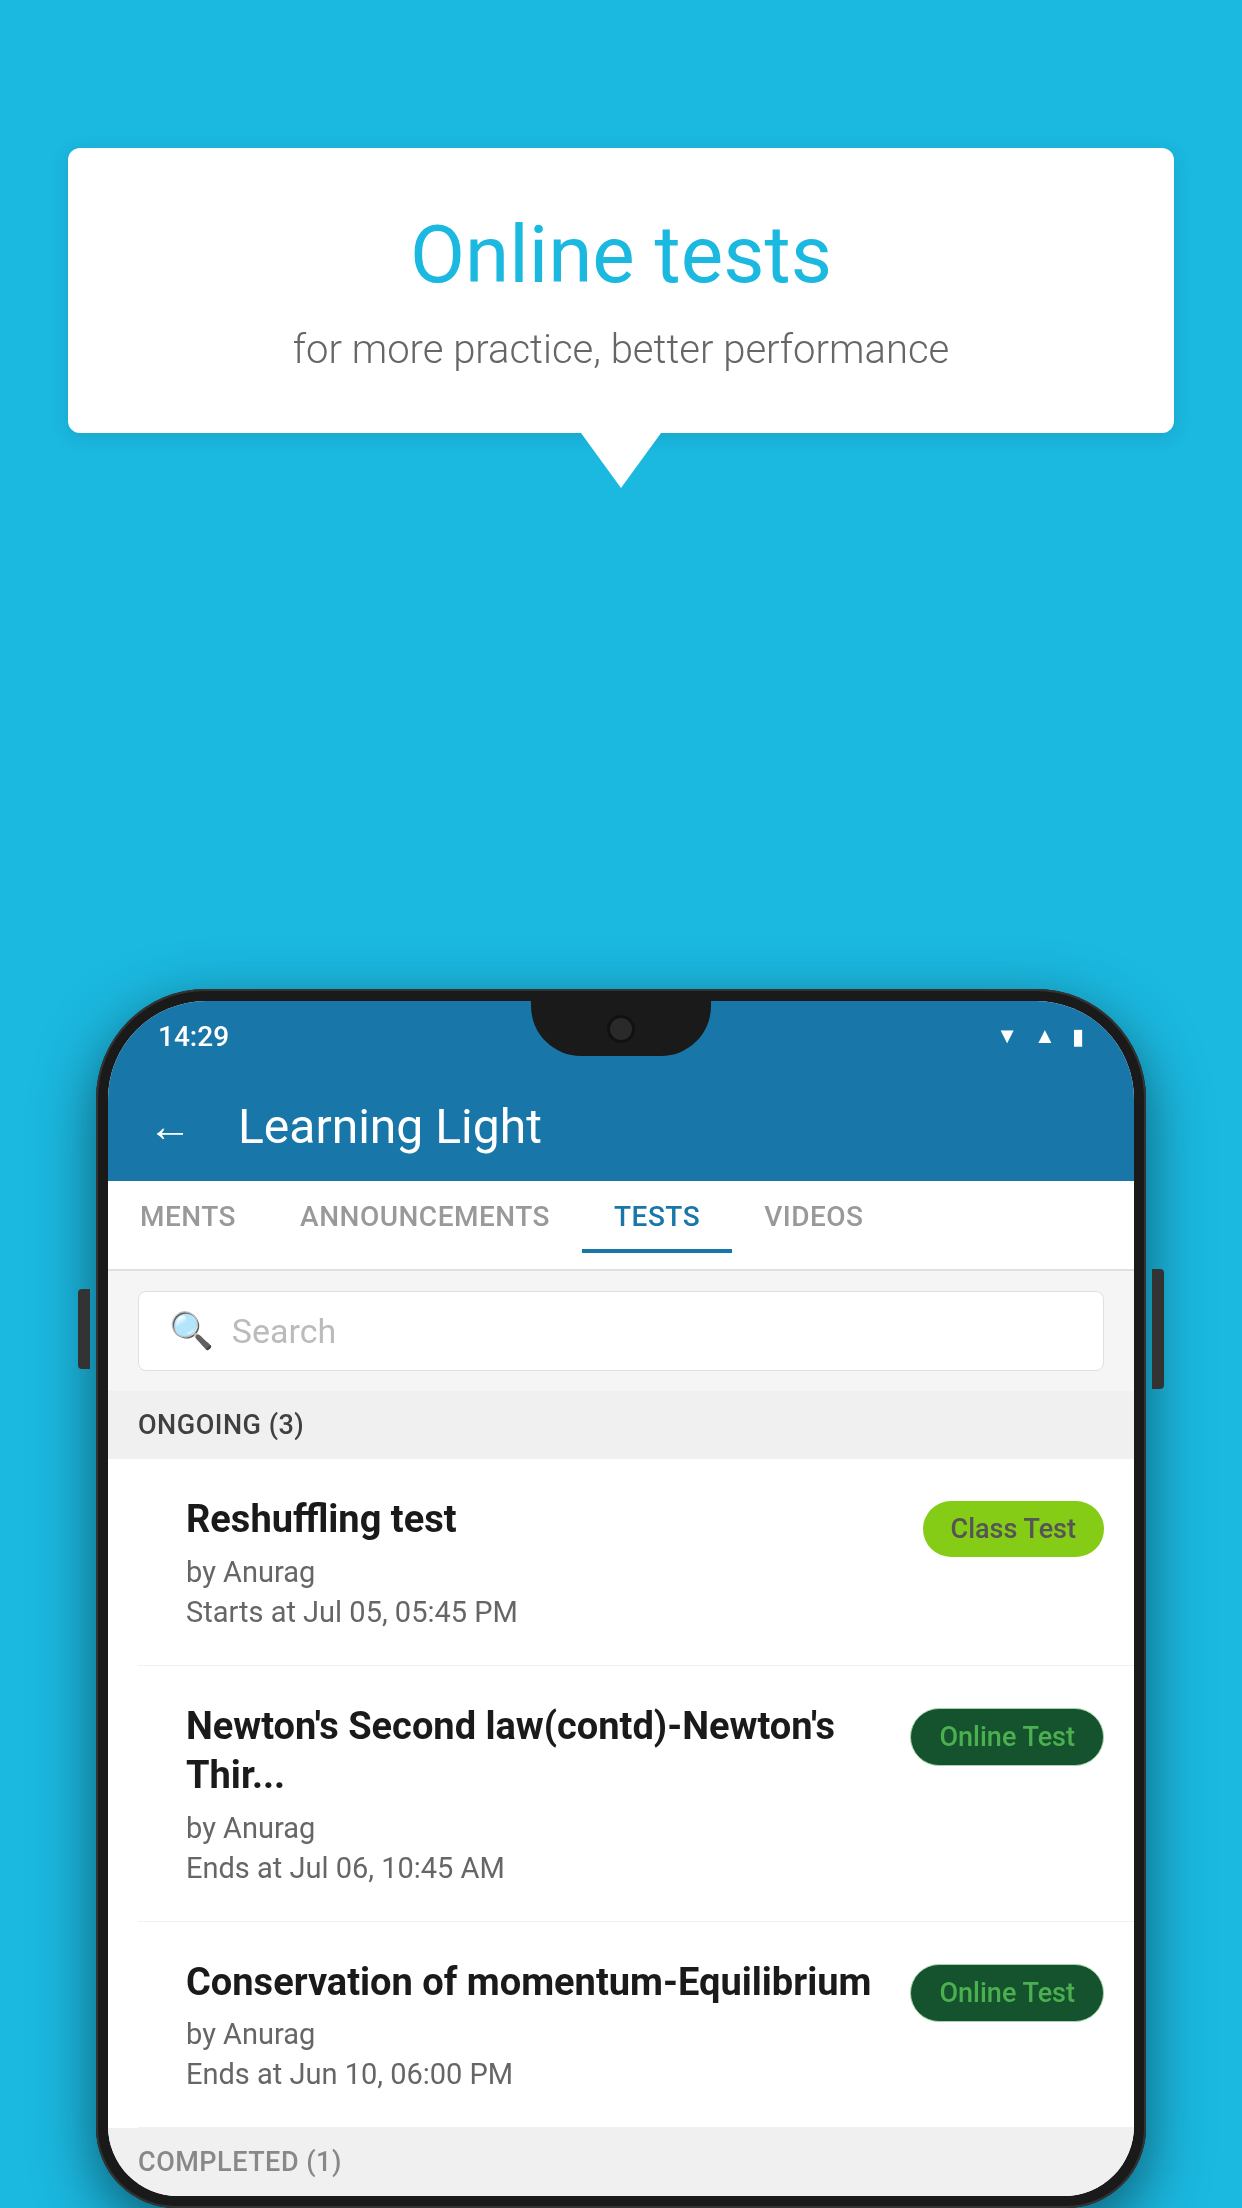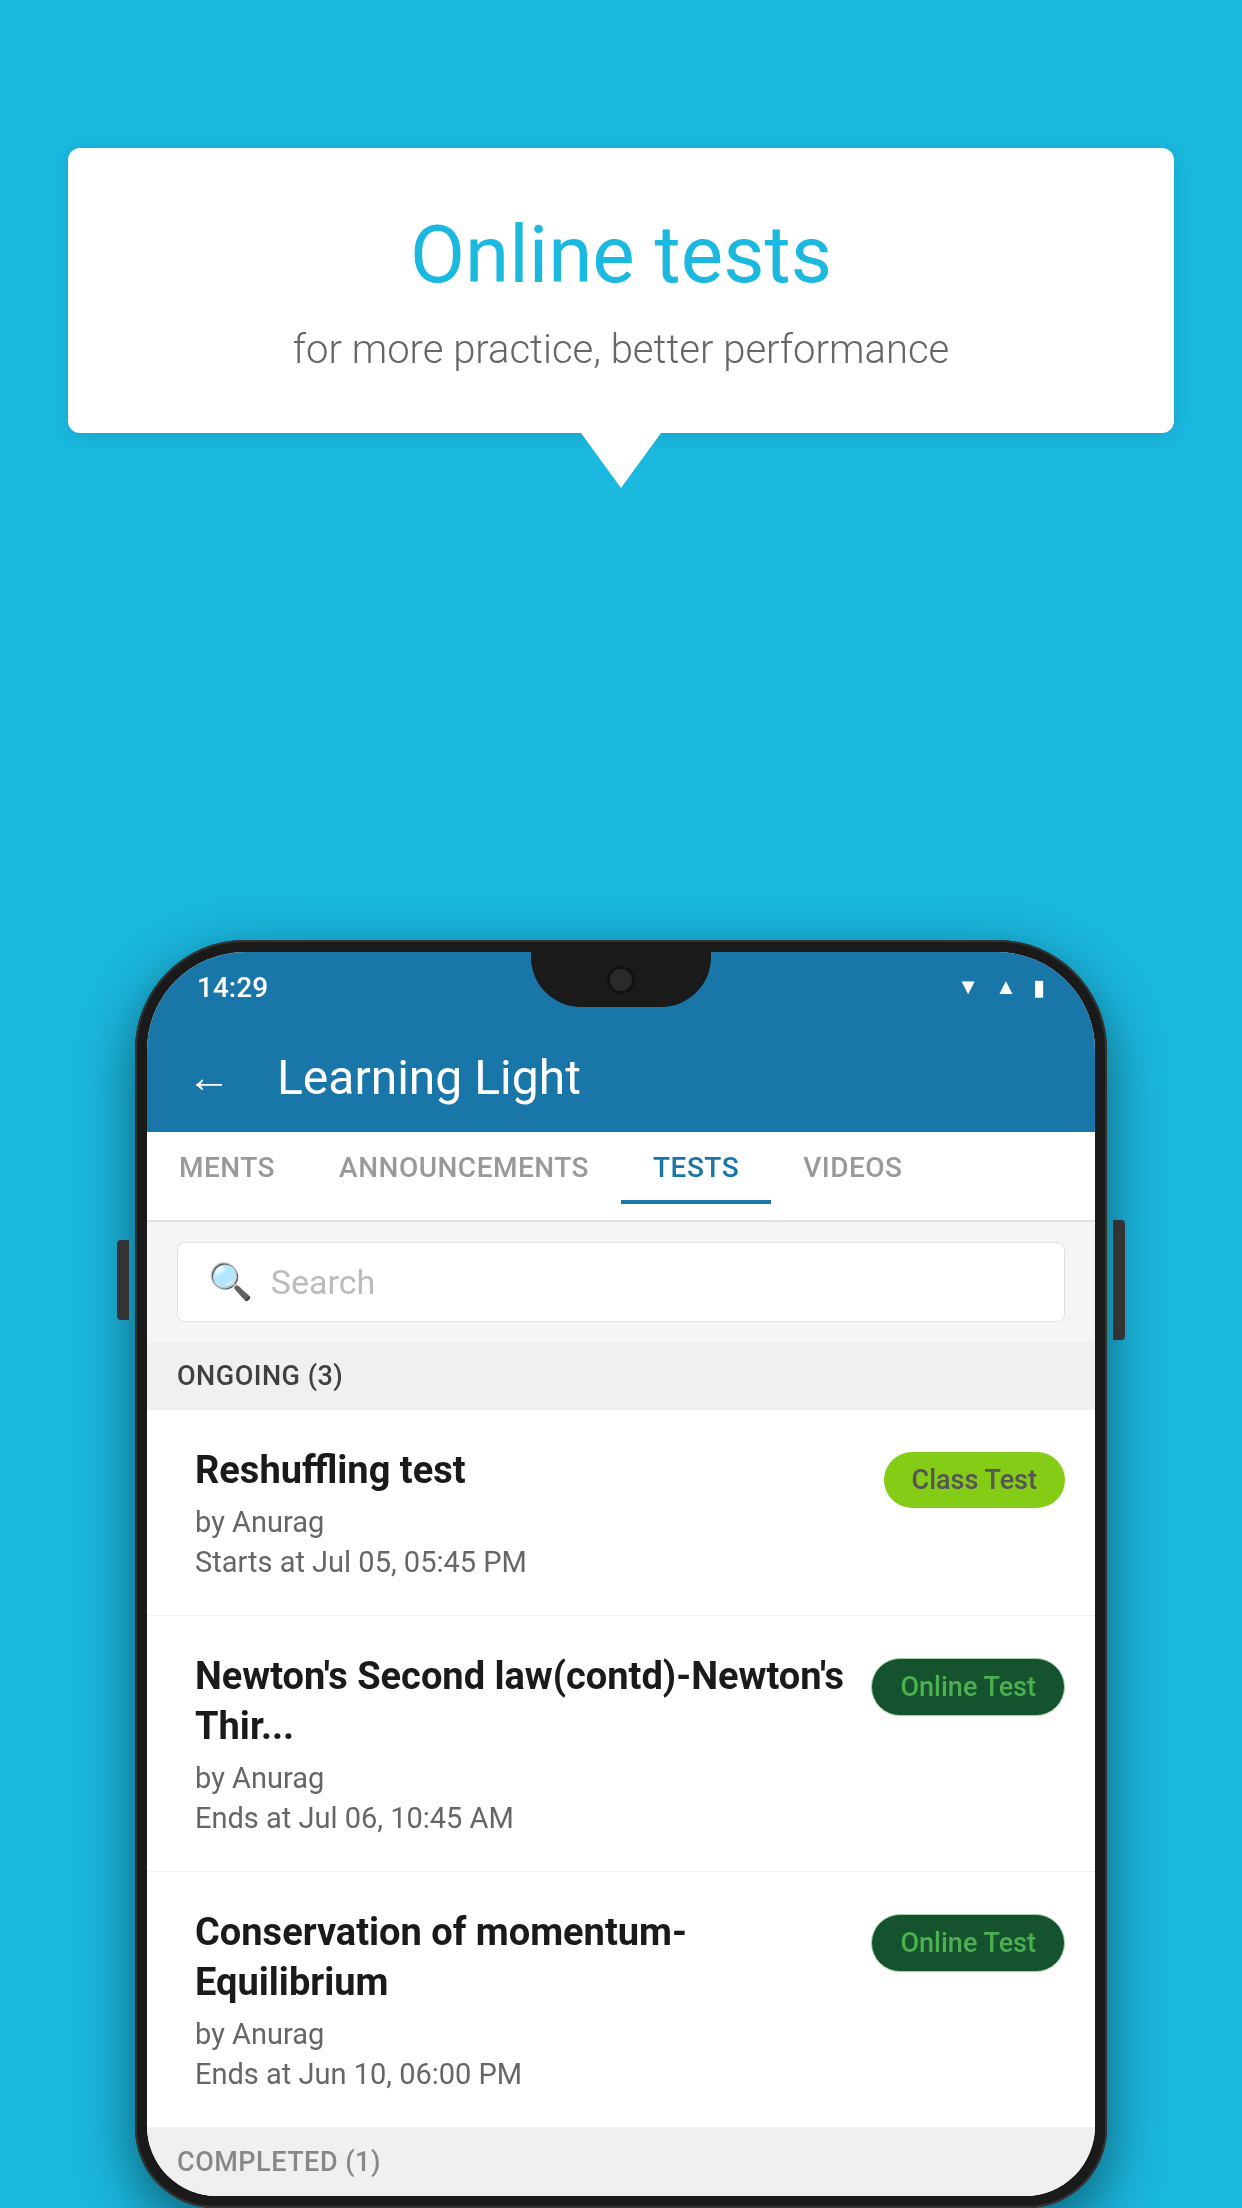--- a/index.html
+++ b/index.html
@@ -51,21 +51,21 @@
       border-top: 55px solid white;
       margin: 0 auto;
     }
 
     
     .phone-wrapper {
       position: absolute;
       bottom: 0;
       left: 50%;
       transform: translateX(-50%);
-      width: 972px;
+      width: 1050px;
     }
 
     .phone-outer {
       background: #1a1a1a;
       border-radius: 110px 110px 80px 80px;
       padding: 12px;
       box-shadow: 0 20px 60px rgba(0,0,0,0.5), inset 0 0 0 2px #333;
     }
 
     .phone-inner {
@@ -223,20 +223,21 @@
     .test-list {
       background: white;
     }
 
     .test-item {
       padding: 36px 30px 36px 48px;
       border-bottom: 1px solid #f0f0f0;
       display: flex;
       align-items: flex-start;
       justify-content: space-between;
+      margin-left: 30px;
     }
 
     .test-info {
       flex: 1;
       margin-right: 20px;
     }
 
     .test-name {
       font-size: 38px;
       font-weight: 700;

